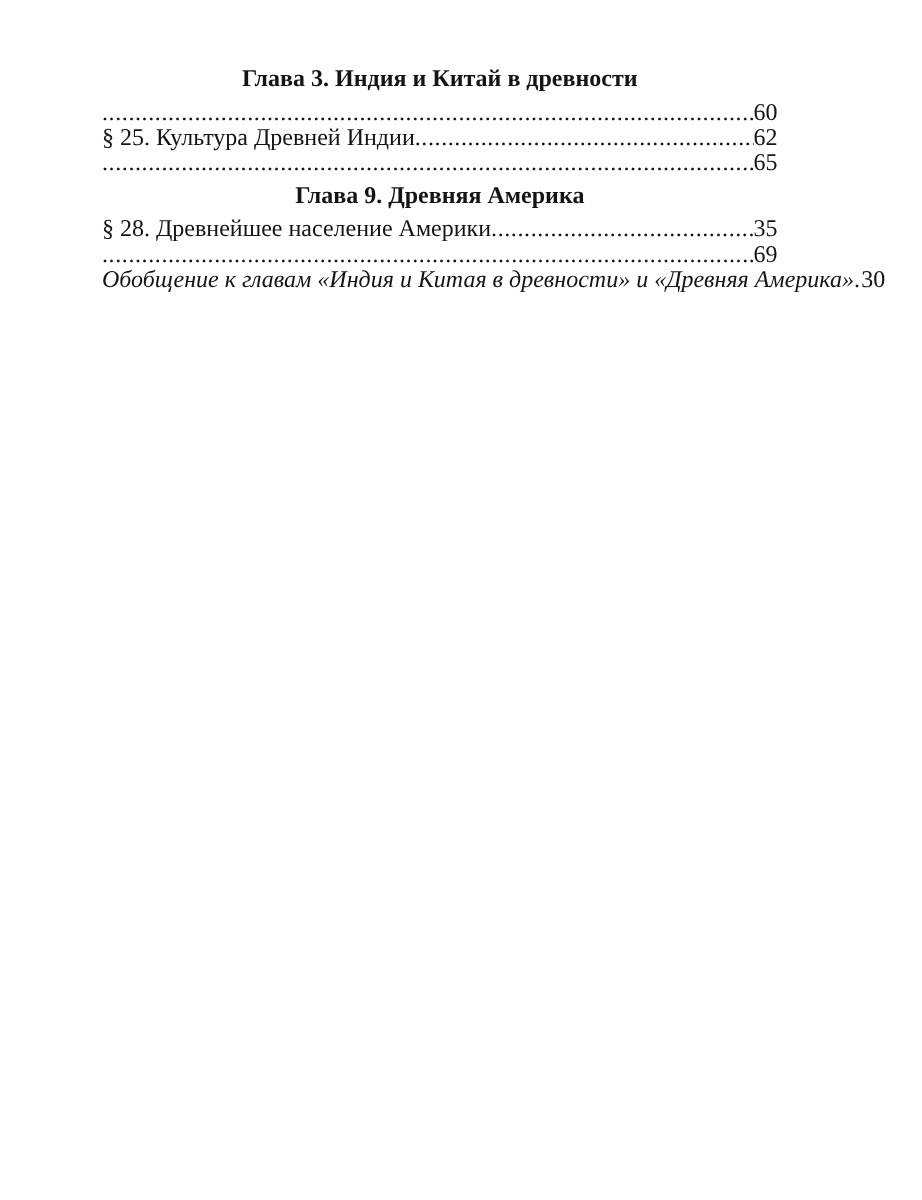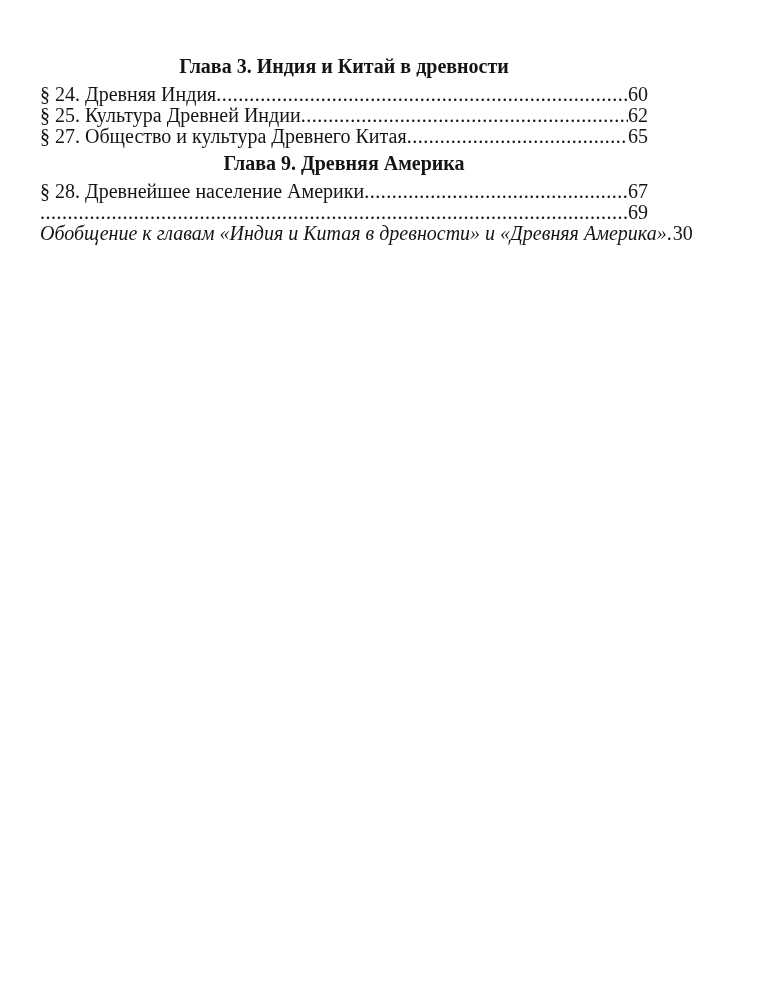--- a/index.html
+++ b/index.html
@@ -11,21 +11,21 @@
     width: 768px;
     height: 1000px;
     overflow: hidden;
     font-family: "Liberation Serif", "DejaVu Serif", serif;
     color: #141414;
   }
   .page {
     box-sizing: border-box;
     width: 698px;
     height: 1000px;
-    padding: 56px 50px 0 40px;
+    padding: 56px 50px 0 85px;
   }
   .chapter-heading {
     font-size: 20px;
     line-height: 21px;
     font-weight: bold;
     text-align: center;
     margin: 0 0 7px 0;
   }
   .section + .section .chapter-heading {
     margin-top: 6px;
@@ -60,43 +60,41 @@
 </style>
 </head>
 <body>
 
 <div class="page">
 
   <div class="section">
     <h2 class="chapter-heading">Глава 3. Индия и Китай в древности</h2>
 
     <div class="toc-row">
-      <span class="toc-label">§ 24. Древняя Индия</span>
       <span class="dot-leader"></span>
       <span class="toc-page">60</span>
     </div>
     <div class="toc-row">
       <span class="toc-label">§ 25. Культура Древней Индии</span>
       <span class="dot-leader"></span>
       <span class="toc-page">62</span>
     </div>
     <div class="toc-row">
-      <span class="toc-label">§ 27. Общество и культура Древнего Китая</span>
       <span class="dot-leader"></span>
       <span class="toc-page">65</span>
     </div>
   </div>
 
   <div class="section">
     <h2 class="chapter-heading">Глава 9. Древняя Америка</h2>
 
     <div class="toc-row">
       <span class="toc-label">§ 28. Древнейшее население Америки</span>
       <span class="dot-leader"></span>
-      <span class="toc-page">67</span>
+      <span class="toc-page">35</span>
     </div>
     <div class="toc-row">
       <span class="dot-leader"></span>
       <span class="toc-page">69</span>
     </div>
     <div class="toc-row italic">
       <span class="toc-label">Обобщение к главам «Индия и Китая в древности» и «Древняя Америка»</span>
       <span class="dot-leader"></span>
       <span class="toc-page">30</span>
     </div>

